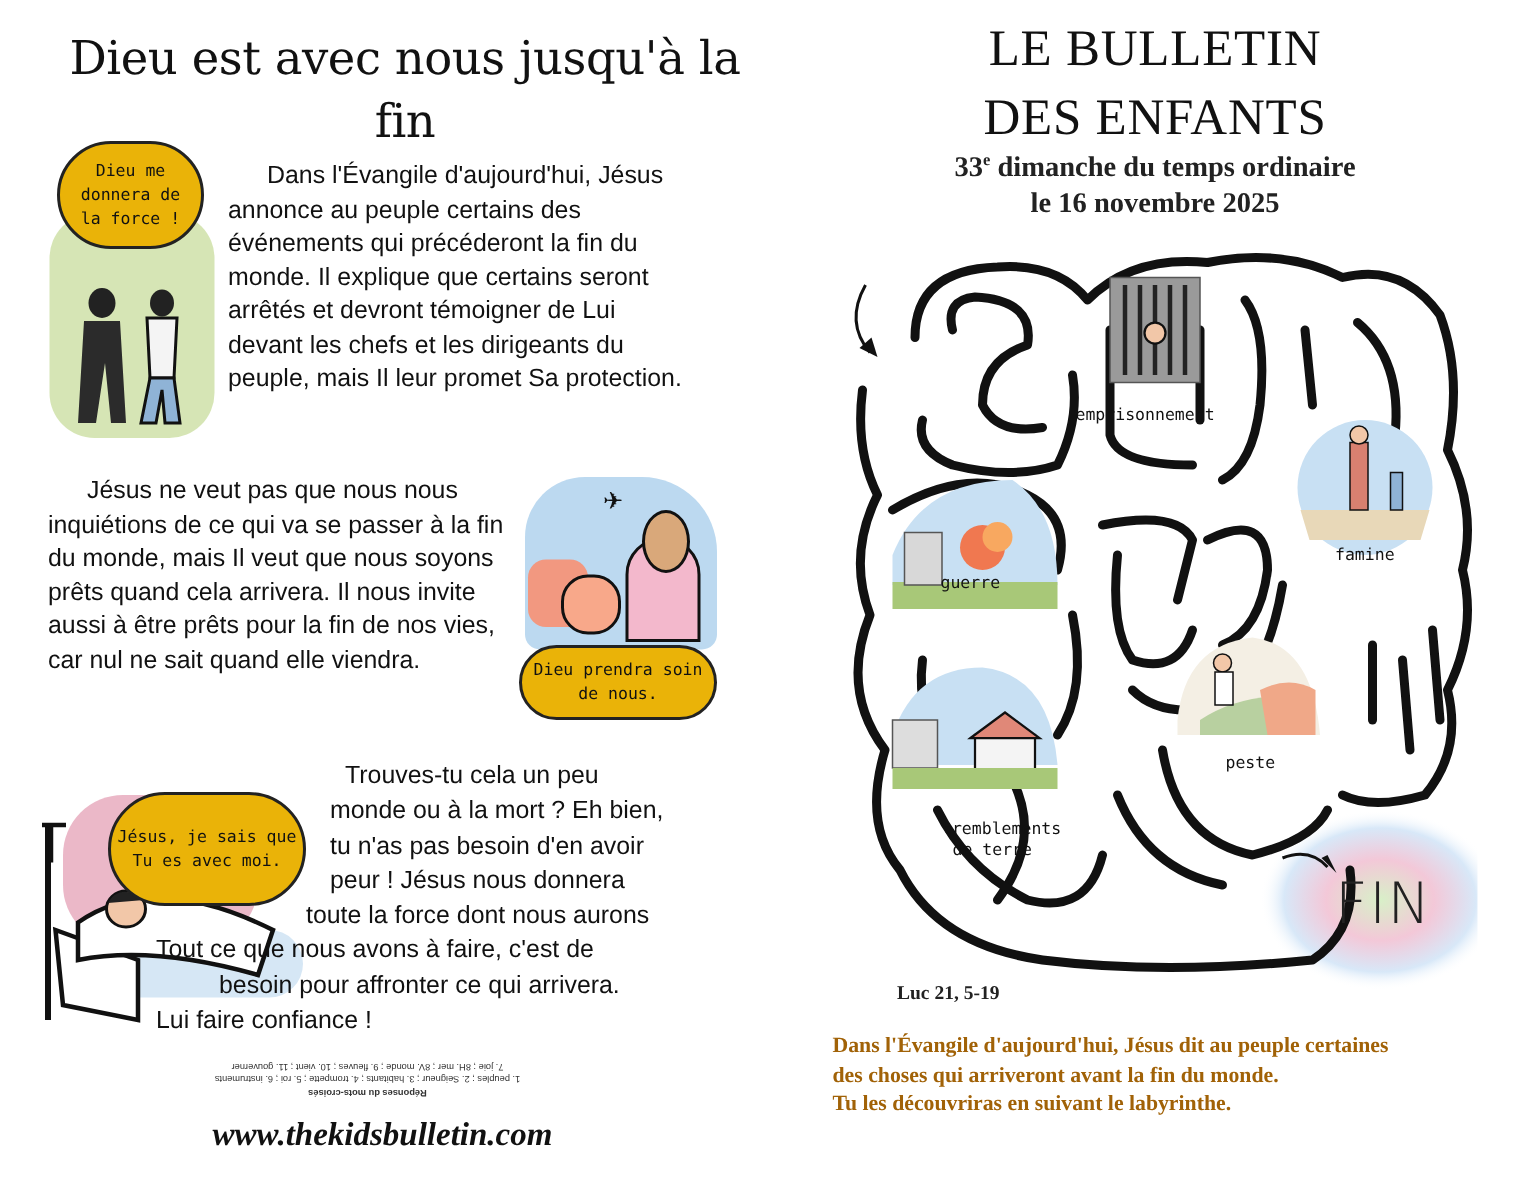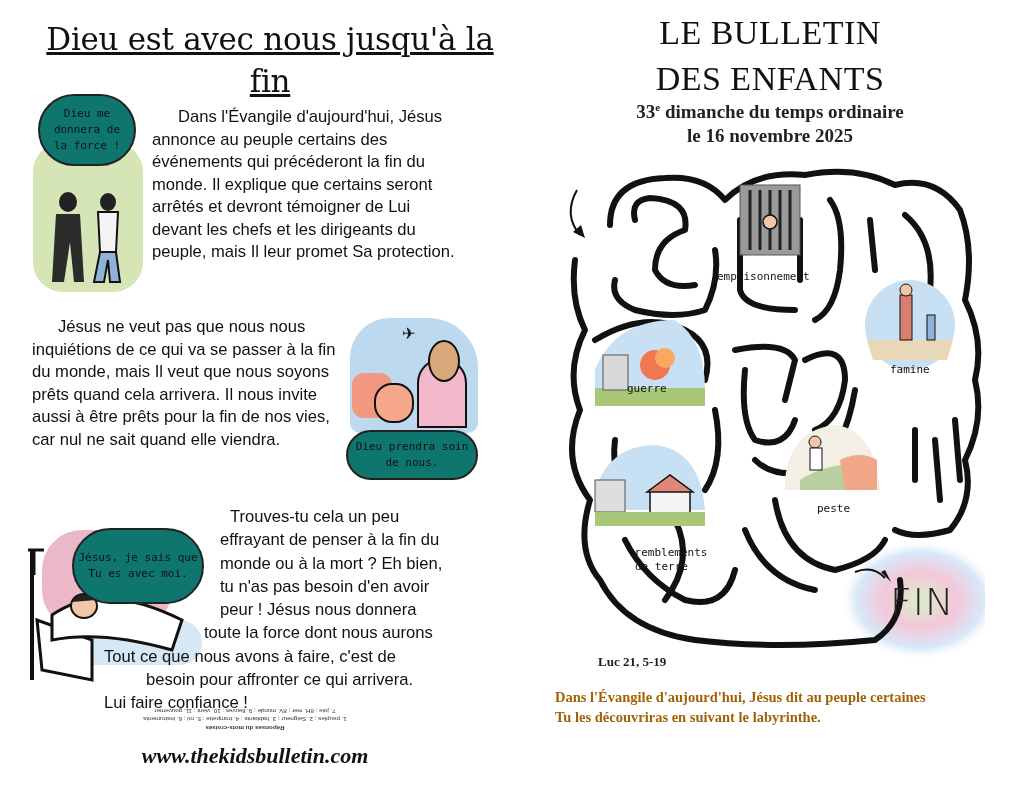--- a/index.html
+++ b/index.html
@@ -3,32 +3,31 @@
 <meta charset="utf-8">
 <style>
   * { margin:0; padding:0; box-sizing:border-box; }
   html, body { width:1024px; height:791px; background:#ffffff; overflow:hidden; }
   body { position:relative; font-family:"Liberation Sans", sans-serif; color:#111; }
 
   .left-title {
     position:absolute; left:30px; top:18px; width:480px;
     text-align:center; font-family:"DejaVu Serif", serif; font-size:31px; line-height:42px; color:#111;
     letter-spacing:-0.3px;
-    text-decoration:underline;
   }
   .para { position:absolute; font-size:16.6px; line-height:22.5px; color:#111; }
   .p1 { left:152px; top:106px; width:310px; }
   .p2 { left:32px; top:316px; width:320px; }
   .p3 { position:absolute; left:100px; top:505px; width:395px; font-size:16.6px; line-height:23.3px; }
   .p3 span { display:block; white-space:nowrap; }
   .indent { display:inline-block; width:26px; }
 
   .illu { position:absolute; }
   .bubble {
-    position:absolute; background:#0f766e; border:2px solid #222; border-radius:40px;
+    position:absolute; background:#eab308; border:2px solid #222; border-radius:40px;
     font-family:"DejaVu Sans Mono", monospace; font-size:11px; line-height:16px; text-align:center;
     color:#111; display:flex; align-items:center; justify-content:center; padding:4px;
   }
 
   .upside {
     position:absolute; left:110px; top:706px; width:270px; text-align:center;
     transform:rotate(180deg); font-size:6.2px; line-height:8.5px; color:#333;
   }
   .upside .b { font-weight:bold; }
 
@@ -97,21 +96,20 @@
     <path d="M15 100 L20 150 L70 160 L70 120 Z" fill="#fff" stroke="#111" stroke-width="3"></path>
     <path d="M30 95 Q80 60 160 100 L150 130 Q80 110 30 120 Z" fill="#fff" stroke="#111" stroke-width="3"></path>
     <ellipse cx="62" cy="86" rx="13" ry="12" fill="#f2c7a8" stroke="#111" stroke-width="2"></ellipse>
     <path d="M50 82 Q58 68 74 80" fill="#222"></path>
   </svg>
   <div class="bubble" style="left:50px;top:8px;width:132px;height:76px;">Jésus, je sais que Tu es avec moi.</div>
 </div>
 
 <div class="p3">
   <span style="padding-left:130px;">Trouves-tu cela un peu</span>
-  <span style="padding-left:120px;">effrayant de penser à la fin du</span>
   <span style="padding-left:120px;">monde ou à la mort ? Eh bien,</span>
   <span style="padding-left:120px;">tu n'as pas besoin d'en avoir</span>
   <span style="padding-left:120px;">peur ! Jésus nous donnera</span>
   <span style="padding-left:104px;">toute la force dont nous aurons</span>
   <span style="padding-left:4px;">Tout ce que nous avons à faire, c'est de</span>
   <span style="padding-left:46px;">besoin pour affronter ce qui arrivera.</span>
   <span style="padding-left:4px;">Lui faire confiance !</span>
 </div>
 
 <div class="upside">
@@ -226,14 +224,15 @@
     <text class="maze-label" x="262" y="352">peste</text>
   </svg>
 </div>
 
 <div class="fin-label">FIN</div>
 
 <div class="ref">Luc 21, 5-19</div>
 
 <div class="maze-caption">
   <div>Dans l'Évangile d'aujourd'hui, Jésus dit au peuple certaines</div>
+  <div>des choses qui arriveront avant la fin du monde.</div>
   <div>Tu les découvriras en suivant le labyrinthe.</div>
 </div>
 
 </body></html>

